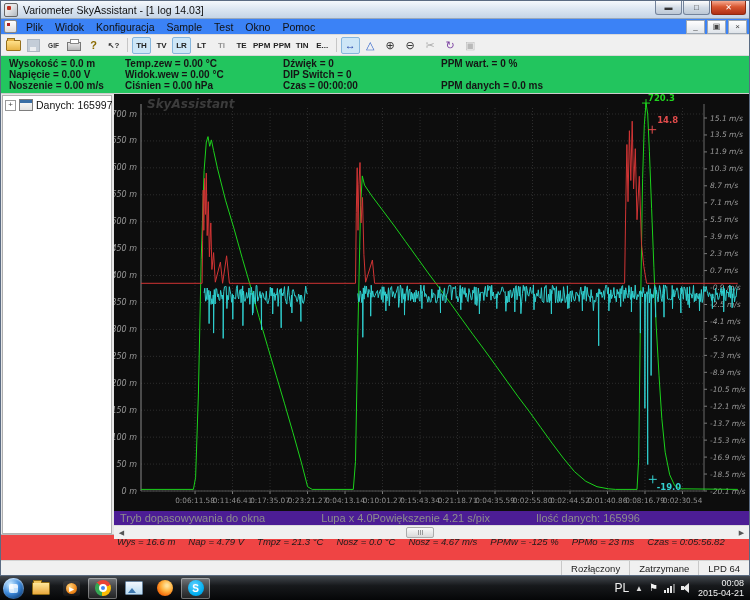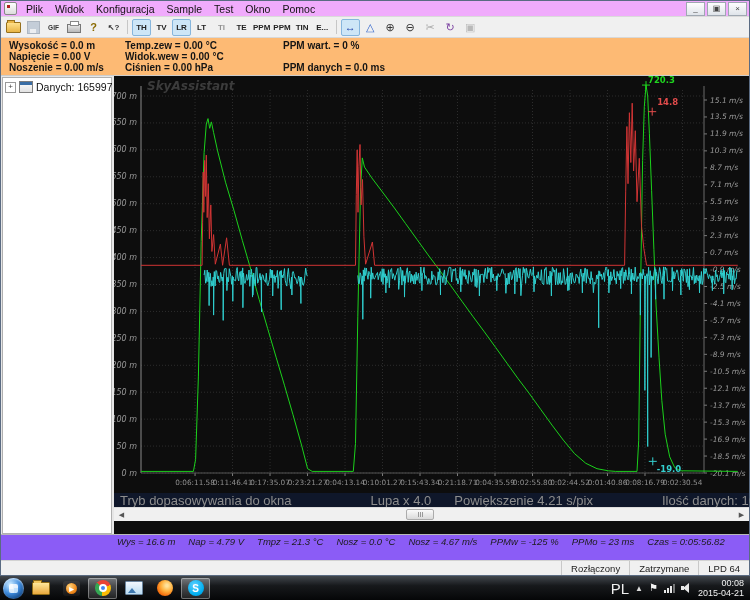--- a/index.html
+++ b/index.html
@@ -12,21 +12,21 @@
             background:linear-gradient(#f4f8fc,#dde7f2 45%,#c6d5e6);border-bottom:1px solid #97a7bb;}
   .app-icon{width:12px;height:12px;border:1px solid #666;border-radius:2px;
             background:linear-gradient(135deg,#e8e8e8 40%,#b0b8c0);position:relative;flex:0 0 12px;}
   .app-icon::after{content:"";position:absolute;left:2px;top:2px;width:4px;height:4px;background:#c03020;border-radius:1px;}
   .titlebar .title{font-size:10.5px;color:#101010;margin-left:5px;white-space:nowrap;}
   .win-controls{margin-left:auto;display:flex;align-items:flex-start;height:100%;}
   .wbtn{width:27px;height:14px;border:1px solid #73839b;border-top:none;border-radius:0 0 3px 3px;
         background:linear-gradient(#fdfdfd,#d3dce6 50%,#bcc8d6);display:flex;align-items:center;justify-content:center;
         font-size:8px;color:#333;margin-left:1px;box-sizing:border-box;}
   .wbtn.close{width:35px;background:linear-gradient(#f7ab91,#d85731 45%,#b03015);color:#fff;border-color:#8c2a12;}
-  .menubar{height:15px;flex:0 0 15px;display:flex;align-items:center;background:#f0abfc;
+  .menubar{height:15px;flex:0 0 15px;display:flex;align-items:center;background:#3b82f6;
            border-bottom:1px solid #dadada;font-size:10.5px;color:#111;padding:0 2px;}
   .mdi-doc-icon{width:11px;height:11px;border:1px solid #888;border-radius:2px;margin:0 3px 0 1px;
             background:linear-gradient(#fff,#dcdcdc);position:relative;flex:0 0 11px;}
   .mdi-doc-icon::after{content:"";position:absolute;left:2px;top:2px;width:3px;height:3px;background:#b02020;}
   .menu-item{padding:1px 6px;cursor:default;}
   .mdi-controls{margin-left:auto;display:flex;}
   .mdibtn{width:17px;height:12px;border:1px solid #9fa8b2;background:linear-gradient(#fefefe,#dfe4ea);
           display:flex;align-items:center;justify-content:center;font-size:8px;color:#444;margin-left:2px;}
   
   .toolbar{height:20px;flex:0 0 20px;display:flex;align-items:center;background:#f0f0f0;
@@ -41,55 +41,55 @@
   .ic-folder{width:13px;height:9px;background:linear-gradient(#ffe08a,#e8b445);border:1px solid #96701c;border-radius:1px;position:relative;}
   .ic-folder::before{content:"";position:absolute;left:0;top:-3px;width:6px;height:2px;background:#e8b445;border:1px solid #96701c;border-bottom:none;}
   .ic-floppy{width:11px;height:11px;background:#8fa3bd;border:1px solid #5d7089;position:relative;}
   .ic-floppy::after{content:"";position:absolute;left:2px;bottom:0;width:6px;height:4px;background:#e8edf3;}
   .ic-gif{font-size:6.5px;font-weight:bold;color:#333;}
   .ic-printer{width:12px;height:7px;background:linear-gradient(#e8e8e8,#b8b8b8);border:1px solid #777;position:relative;margin-top:3px;}
   .ic-printer::before{content:"";position:absolute;left:2px;top:-4px;width:7px;height:3px;background:#fff;border:1px solid #888;}
   .ic-help{font-size:11px;font-weight:bold;color:#8a6a00;}
   .ic-chelp{font-size:8px;font-weight:bold;color:#333;}
   
-  .telemetry{height:38px;flex:0 0 38px;display:flex;background:#fdba74;border-bottom:1px solid #cccccc;
+  .telemetry{height:38px;flex:0 0 38px;display:flex;background:#22c55e;border-bottom:1px solid #cccccc;
              padding:2px 0 2px 8px;font-size:10px;font-weight:bold;color:#151515;box-sizing:border-box;}
   .tele-col{display:flex;flex-direction:column;justify-content:space-between;padding-right:8px;}
   .tele-col:nth-child(1){width:108px;}
   .tele-col:nth-child(2){width:150px;}
   .tele-col:nth-child(3){width:150px;}
   .tele-item{white-space:nowrap;line-height:11px;}
   
   .main{flex:1;display:flex;min-height:0;background:#e6e6e6;}
   .tree-panel{width:110px;flex:0 0 110px;background:#fff;border:1px solid #b0b0b0;margin:1px 0 0 1px;
               font-size:10.5px;color:#111;padding:3px 2px;box-sizing:border-box;}
   .tree-row{display:flex;align-items:center;gap:3px;}
   .expand-box{width:9px;height:9px;flex:0 0 9px;border:1px solid #999;background:#fff;color:#444;
               font-size:8px;line-height:7px;text-align:center;}
   .tree-icon{width:12px;height:10px;flex:0 0 12px;border:1px solid #7d7d7d;background:
      linear-gradient(#3a6ea5,#3a6ea5) 0 0/12px 3px no-repeat,linear-gradient(#fdfdfd,#e2e2e2);}
   .tree-label{white-space:nowrap;}
   .splitter{width:2px;flex:0 0 2px;background:#e6e6e6;}
   .chart-col{flex:1;display:flex;flex-direction:column;min-width:0;background:#0d0d0d;}
   .chart-col svg{display:block;flex:0 0 417px;}
-  .chart-footer{height:14px;flex:0 0 14px;display:flex;align-items:center;background:#0f172a;
-                font-size:13px;color:#8d8d8d;white-space:nowrap;gap:23px;}
+  .chart-footer{height:14px;flex:0 0 14px;display:flex;align-items:center;background:#4c1d95;
+                font-size:11px;color:#8d8d8d;white-space:nowrap;}
   .cf-mode{margin-left:6px;}
   .cf-lens{margin-left:56px;}
   .cf-scale{}
   .cf-count{margin-left:46px;text-align:center;}
   .hscroll{height:13px;flex:0 0 13px;background:#f0f0f0;position:relative;display:flex;align-items:center;
            border-top:1px solid #dcdcdc;}
   .hs-arrow{width:15px;height:100%;display:flex;align-items:center;justify-content:center;font-size:7px;color:#555;}
   .hs-arrow.right{margin-left:auto;}
   .hs-thumb{position:absolute;left:46%;top:1px;bottom:1px;width:26px;background:linear-gradient(#fafafa,#dadada);
             border:1px solid #ababab;border-radius:2px;display:flex;align-items:center;justify-content:center;gap:1px;}
   .hs-thumb i{display:block;width:1px;height:5px;background:#999;}
   
-  .measure{height:26px;flex:0 0 26px;background:#8b5cf6;border-top:1px solid #b9b9b9;
+  .measure{height:26px;flex:0 0 26px;background:#ef4444;border-top:1px solid #b9b9b9;
            font-size:9.5px;font-style:italic;color:#1c1c1c;padding:1px 4px 2px 116px;
            display:flex;flex-direction:column;justify-content:space-between;box-sizing:border-box;}
   .measure-line{display:flex;white-space:nowrap;}
   .measure-line .m-item{margin-right:13px;}
   .measure-line.second .m-item{margin-right:22px;}
   
   .statusbar{height:14px;flex:0 0 14px;background:#f0f0f0;border-top:1px solid #d2d2d2;display:flex;
              align-items:stretch;font-size:9.5px;color:#222;}
   .sb-fill{flex:1;}
   .sb-panel{border-left:1px solid #c9c9c9;display:flex;align-items:center;padding:0 9px;white-space:nowrap;}
@@ -115,39 +115,48 @@
                     background:#4285f4;border:2px solid #fff;box-sizing:border-box;}
   .ti-viewer{width:16px;height:12px;border:1px solid #6b86a0;border-radius:1px;position:relative;
              background:linear-gradient(#f2f8ff,#badcf2);}
   .ti-viewer::after{content:"";position:absolute;left:2px;bottom:1px;border-left:4px solid transparent;
                     border-right:4px solid transparent;border-bottom:5px solid #3e78b0;}
   .ti-firefox{width:16px;height:16px;border-radius:50%;
               background:radial-gradient(circle at 62% 35%,#ffe29a 8%,#ffb13d 40%,#f4700f 70%,#c24a05);}
   .ti-skype{width:16px;height:16px;border-radius:50%;background:radial-gradient(circle at 40% 32%,#5fd0ff,#00aff0 65%,#0087c4);
             color:#fff;font-size:10px;font-weight:bold;display:flex;align-items:center;justify-content:center;}
   .tray{margin-left:auto;display:flex;align-items:center;gap:6px;color:#eee;padding-right:3px;}
-  .tray .lang{font-size:15px;}
+  .tray .lang{font-size:12px;}
   .tray .chev{font-size:8px;color:#ddd;}
   .tray .flag{font-size:10px;line-height:10px;color:#f3f3f3;}
   .sigbars{display:flex;align-items:flex-end;gap:1px;height:9px;}
   .sigbars i{display:block;width:2px;background:#e8e8e8;}
   .sigbars i:nth-child(1){height:3px;}.sigbars i:nth-child(2){height:5px;}
   .sigbars i:nth-child(3){height:7px;}.sigbars i:nth-child(4){height:9px;opacity:.45;}
   .speaker{position:relative;width:11px;height:10px;}
   .speaker::before{content:"";position:absolute;left:0;top:3px;width:3px;height:4px;background:#e8e8e8;}
   .speaker::after{content:"";position:absolute;left:2px;top:0;border-top:5px solid transparent;
                   border-bottom:5px solid transparent;border-right:6px solid #e8e8e8;}
   .clock{text-align:right;font-size:9px;line-height:10px;color:#f2f2f2;}
 </style>
 </head>
 <body>
 
 <div class="screen">
   <div class="app-window">
 
+    <div class="titlebar">
+      <div class="app-icon"></div>
+      <span class="title">Variometer SkyAssistant - [1 log 14.03]</span>
+      <div class="win-controls">
+        <div class="wbtn">▬</div>
+        <div class="wbtn">□</div>
+        <div class="wbtn close">✕</div>
+      </div>
+    </div>
 
     <div class="menubar">
       <div class="mdi-doc-icon"></div>
       <div id="menu-items" style="display: flex;">
           <span class="menu-item">Plik</span>
           <span class="menu-item">Widok</span>
           <span class="menu-item">Konfiguracja</span>
           <span class="menu-item">Sample</span>
           <span class="menu-item">Test</span>
           <span class="menu-item">Okno</span>
@@ -237,20 +246,25 @@
     <div class="telemetry" id="telemetry">
         <div class="tele-col">
           <div class="tele-item">Wysokość = 0.0 m</div>
           <div class="tele-item">Napięcie = 0.00 V</div>
           <div class="tele-item">Noszenie = 0.00 m/s</div>
         </div>
         <div class="tele-col">
           <div class="tele-item">Temp.zew = 0.00 °C</div>
           <div class="tele-item">Widok.wew = 0.00 °C</div>
           <div class="tele-item">Ciśnien = 0.00 hPa</div>
+        </div>
+        <div class="tele-col">
+          <div class="tele-item">Dźwięk = 0</div>
+          <div class="tele-item">DIP Switch = 0</div>
+          <div class="tele-item">Czas = 00:00:00</div>
         </div>
         <div class="tele-col">
           <div class="tele-item">PPM wart. = 0 %</div>
           <div class="tele-item">PPM danych = 0.0 ms</div>
         </div>
       </div>
 
     <div class="main">
       <div class="tree-panel">
         <div class="tree-row">

